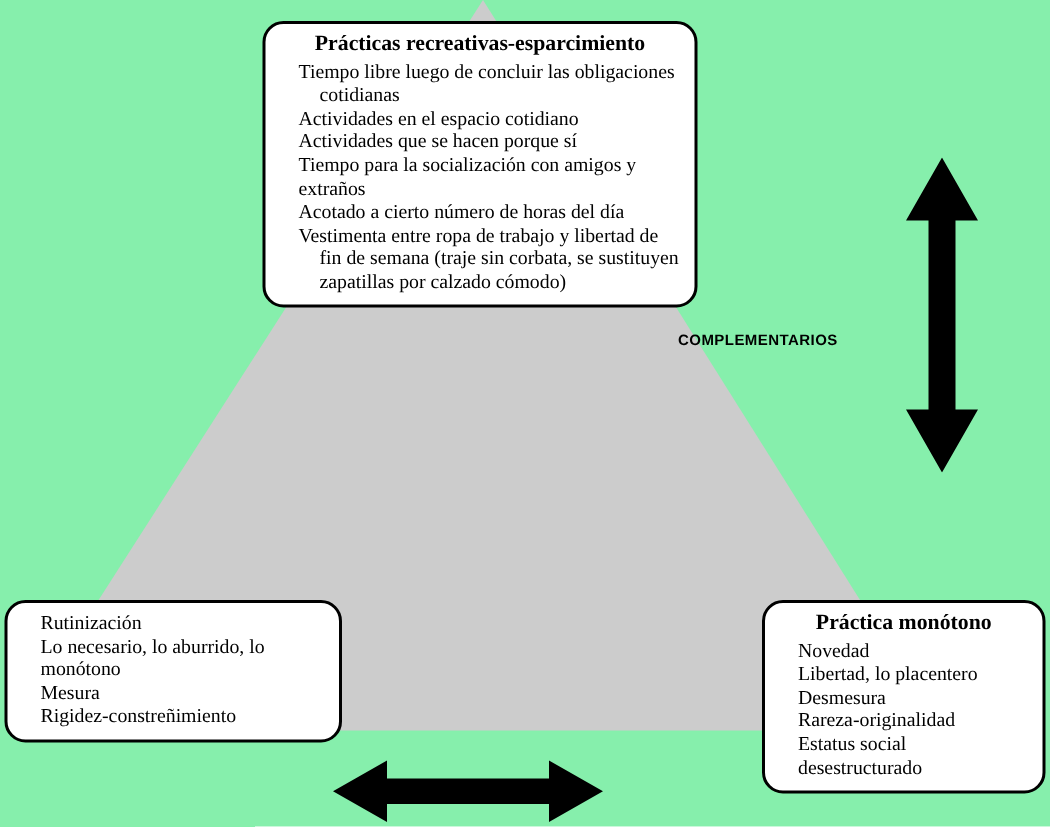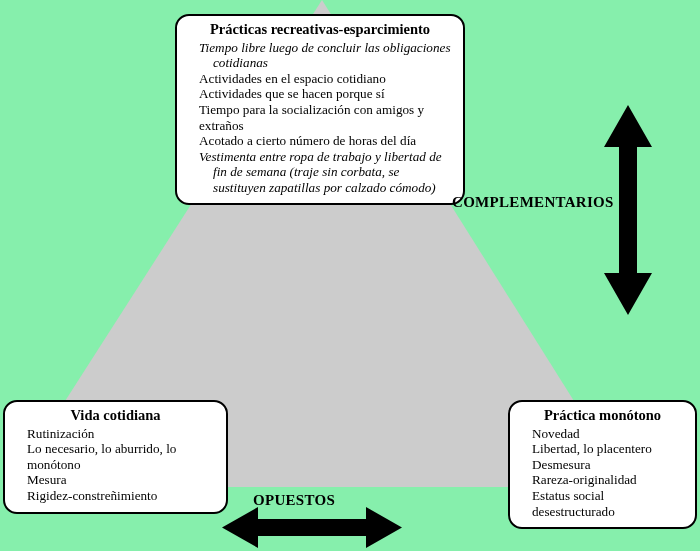--- a/index.html
+++ b/index.html
@@ -47,21 +47,20 @@
   .box ul li {
     font-size: 13.2px;
     line-height: 1.18;
     text-indent: 0;
     padding-left: 14px;
     margin-left: 0;
   }
   .box ul li.hang {
     text-indent: -14px;
     padding-left: 28px;
-    font-style: italic;
   }
 
   
   #box-top {
     left: 175px;
     top: 14px;
     width: 290px;
     padding: 5px 8px 8px 8px;
   }
 
@@ -76,26 +75,27 @@
   
   #box-right {
     left: 508px;
     top: 400px;
     width: 189px;
     padding: 5px 8px 8px 8px;
   }
 
   .arrow-label {
     position: absolute;
-    font-family: Liberation Serif, serif;
+    font-family: Liberation Sans, sans-serif;
     font-weight: bold;
-    font-size: 15px;
+    font-size: 10px;
     letter-spacing: 0.3px;
     color: #000;
     white-space: nowrap;
+    margin-top: 28px;
   }
   #label-complementarios {
     left: 452px;
     top: 194px;
   }
   #label-opuestos {
     left: 253px;
     top: 492px;
   }
   #arrow-vertical {
@@ -128,21 +128,20 @@
       <li class="hang">Tiempo libre luego de concluir las obligaciones cotidianas</li>
       <li>Actividades en el espacio cotidiano</li>
       <li>Actividades que se hacen porque sí</li>
       <li>Tiempo para la socialización con amigos y extraños</li>
       <li>Acotado a cierto número de horas del día</li>
       <li class="hang">Vestimenta entre ropa de trabajo y libertad de fin de semana (traje sin corbata, se sustituyen zapatillas por calzado cómodo)</li>
     </ul>
   </div>
 
   <div class="box" id="box-left">
-    <div class="box-title">Vida cotidiana</div>
     <ul>
       <li>Rutinización</li>
       <li>Lo necesario, lo aburrido, lo monótono</li>
       <li>Mesura</li>
       <li>Rigidez-constreñimiento</li>
     </ul>
   </div>
 
   <div class="box" id="box-right">
     <div class="box-title">Práctica monótono</div>

